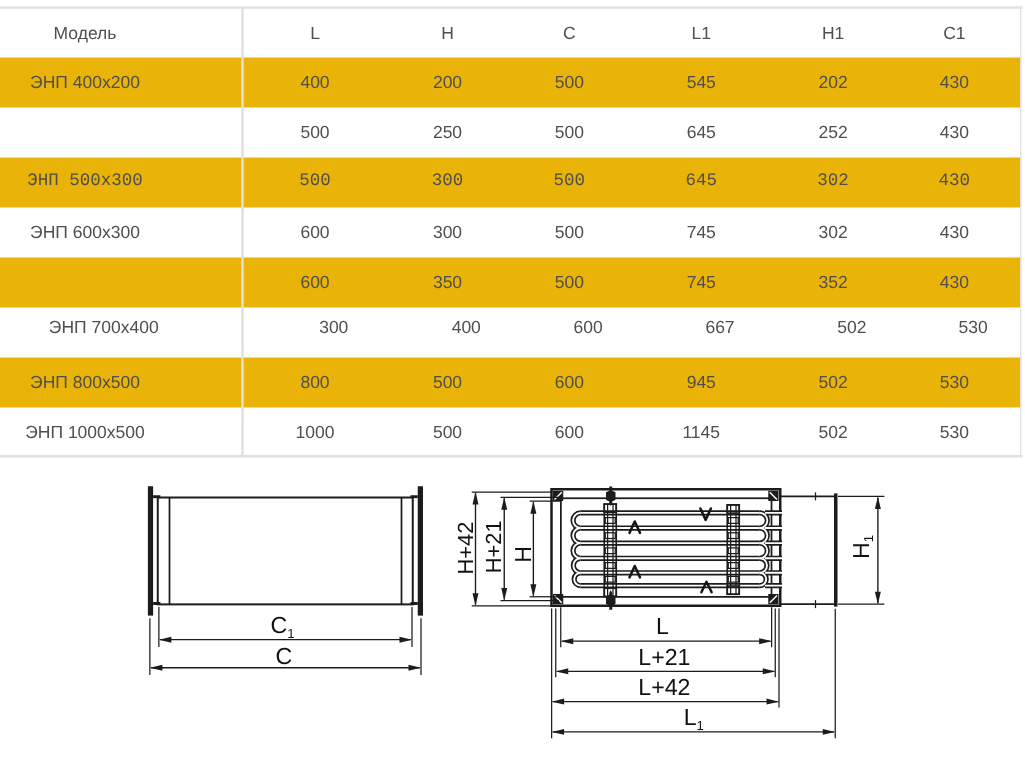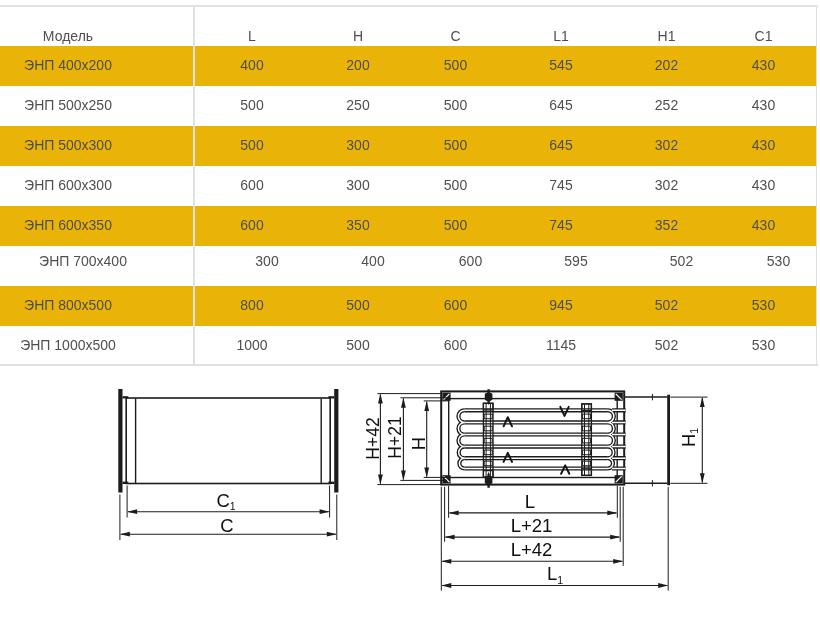--- a/index.html
+++ b/index.html
@@ -10,86 +10,84 @@
 .c0{left:68px;} .c1{left:252px;} .c2{left:358px;} .c3{left:455.5px;} .c4{left:561px;} .c5{left:666.5px;} .c6{left:763.5px;}
 .g{background:#eab308;}
 .hd span{line-height:44px;}
 </style>
 </head>
 <body>
 <div id="page">
 
 <div style="position:absolute;left:0;top:5px;width:818px;height:2px;background:#e2e2e2;"></div>
 
-<div class="row hd" style="top:14px;text-align:right;">
+<div class="row hd" style="top:4px;text-align:right;">
       <span class="c0">Модель</span>
       <span class="c1">L</span>
       <span class="c2">H</span>
       <span class="c3">C</span>
       <span class="c4">L1</span>
       <span class="c5">H1</span>
       <span class="c6">C1</span>
     </div>
 
 <div class="row g" style="top:46px;">
       <span class="c0">ЭНП 400х200</span>
       <span class="c1">400</span>
       <span class="c2">200</span>
       <span class="c3">500</span>
       <span class="c4">545</span>
       <span class="c5">202</span>
       <span class="c6">430</span>
     </div>
 
 <div class="row" style="top:86px;">
-      <span class="c0">ЭНП 500х250</span>
       <span class="c1">500</span>
       <span class="c2">250</span>
       <span class="c3">500</span>
       <span class="c4">645</span>
       <span class="c5">252</span>
       <span class="c6">430</span>
     </div>
 
-<div class="row g" style="top:126px;">
+<div class="row g" style="top:126px;font-family:Liberation Mono, monospace;">
       <span class="c0">ЭНП 500х300</span>
       <span class="c1">500</span>
       <span class="c2">300</span>
       <span class="c3">500</span>
       <span class="c4">645</span>
       <span class="c5">302</span>
       <span class="c6">430</span>
     </div>
 
 <div class="row" style="top:166px;text-decoration:underline;">
       <span class="c0">ЭНП 600х300</span>
       <span class="c1">600</span>
       <span class="c2">300</span>
       <span class="c3">500</span>
       <span class="c4">745</span>
       <span class="c5">302</span>
       <span class="c6">430</span>
     </div>
 
 <div class="row g" style="top:206px;">
-      <span class="c0">ЭНП 600х350</span>
       <span class="c1">600</span>
       <span class="c2">350</span>
       <span class="c3">500</span>
       <span class="c4">745</span>
       <span class="c5">352</span>
       <span class="c6">430</span>
     </div>
 
 <div class="row" style="top:242px;margin-left:15px;">
       <span class="c0">ЭНП 700х400</span>
       <span class="c1">300</span>
       <span class="c2">400</span>
       <span class="c3">600</span>
-      <span class="c4">595</span>
+      <span class="c4">667</span>
       <span class="c5">502</span>
       <span class="c6">530</span>
     </div>
 
 <div class="row g" style="top:286px;">
       <span class="c0">ЭНП 800х500</span>
       <span class="c1">800</span>
       <span class="c2">500</span>
       <span class="c3">600</span>
       <span class="c4">945</span>

